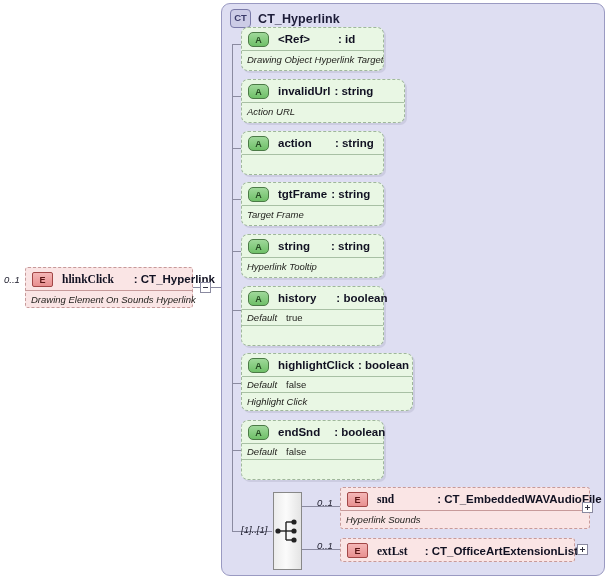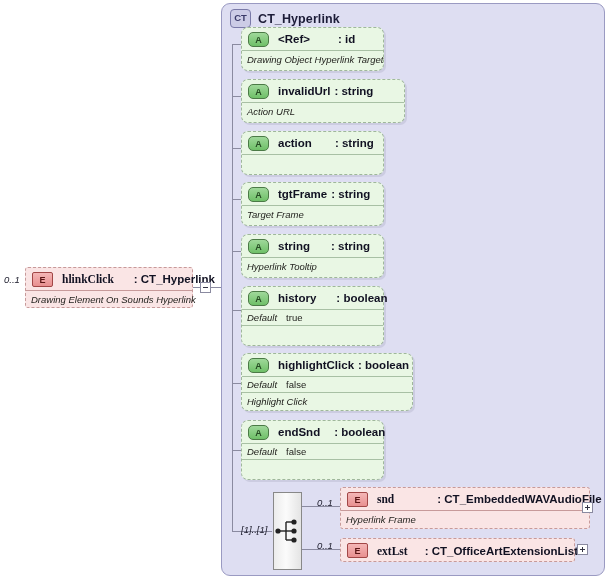--- a/index.html
+++ b/index.html
@@ -391,21 +391,21 @@
 
   <div class="occ" style="left:317px; top:497px;">0..1</div>
   <div class="occ" style="left:317px; top:540px;">0..1</div>
 
   <div class="elem-box" style="left:340px; top:487px; width:250px; height:42px;">
     <div class="elem-head has-doc">
       <span class="e-badge">E</span>
       <span class="elem-name">snd</span>
       <span class="elem-type" style="margin-left:43px;">: <span>CT_EmbeddedWAVAudioFile</span></span>
     </div>
-    <div class="elem-doc">Hyperlink Frame</div>
+    <div class="elem-doc">Hyperlink Sounds</div>
   </div>
   <div class="toggle-box plus" style="left:582px; top:502px;"></div>
 
   <div class="elem-box" style="left:340px; top:538px; width:235px; height:24px;">
     <div class="elem-head">
       <span class="e-badge">E</span>
       <span class="elem-name">extLst</span>
       <span class="elem-type" style="margin-left:17px;">: <span>CT_OfficeArtExtensionList</span></span>
     </div>
   </div>

